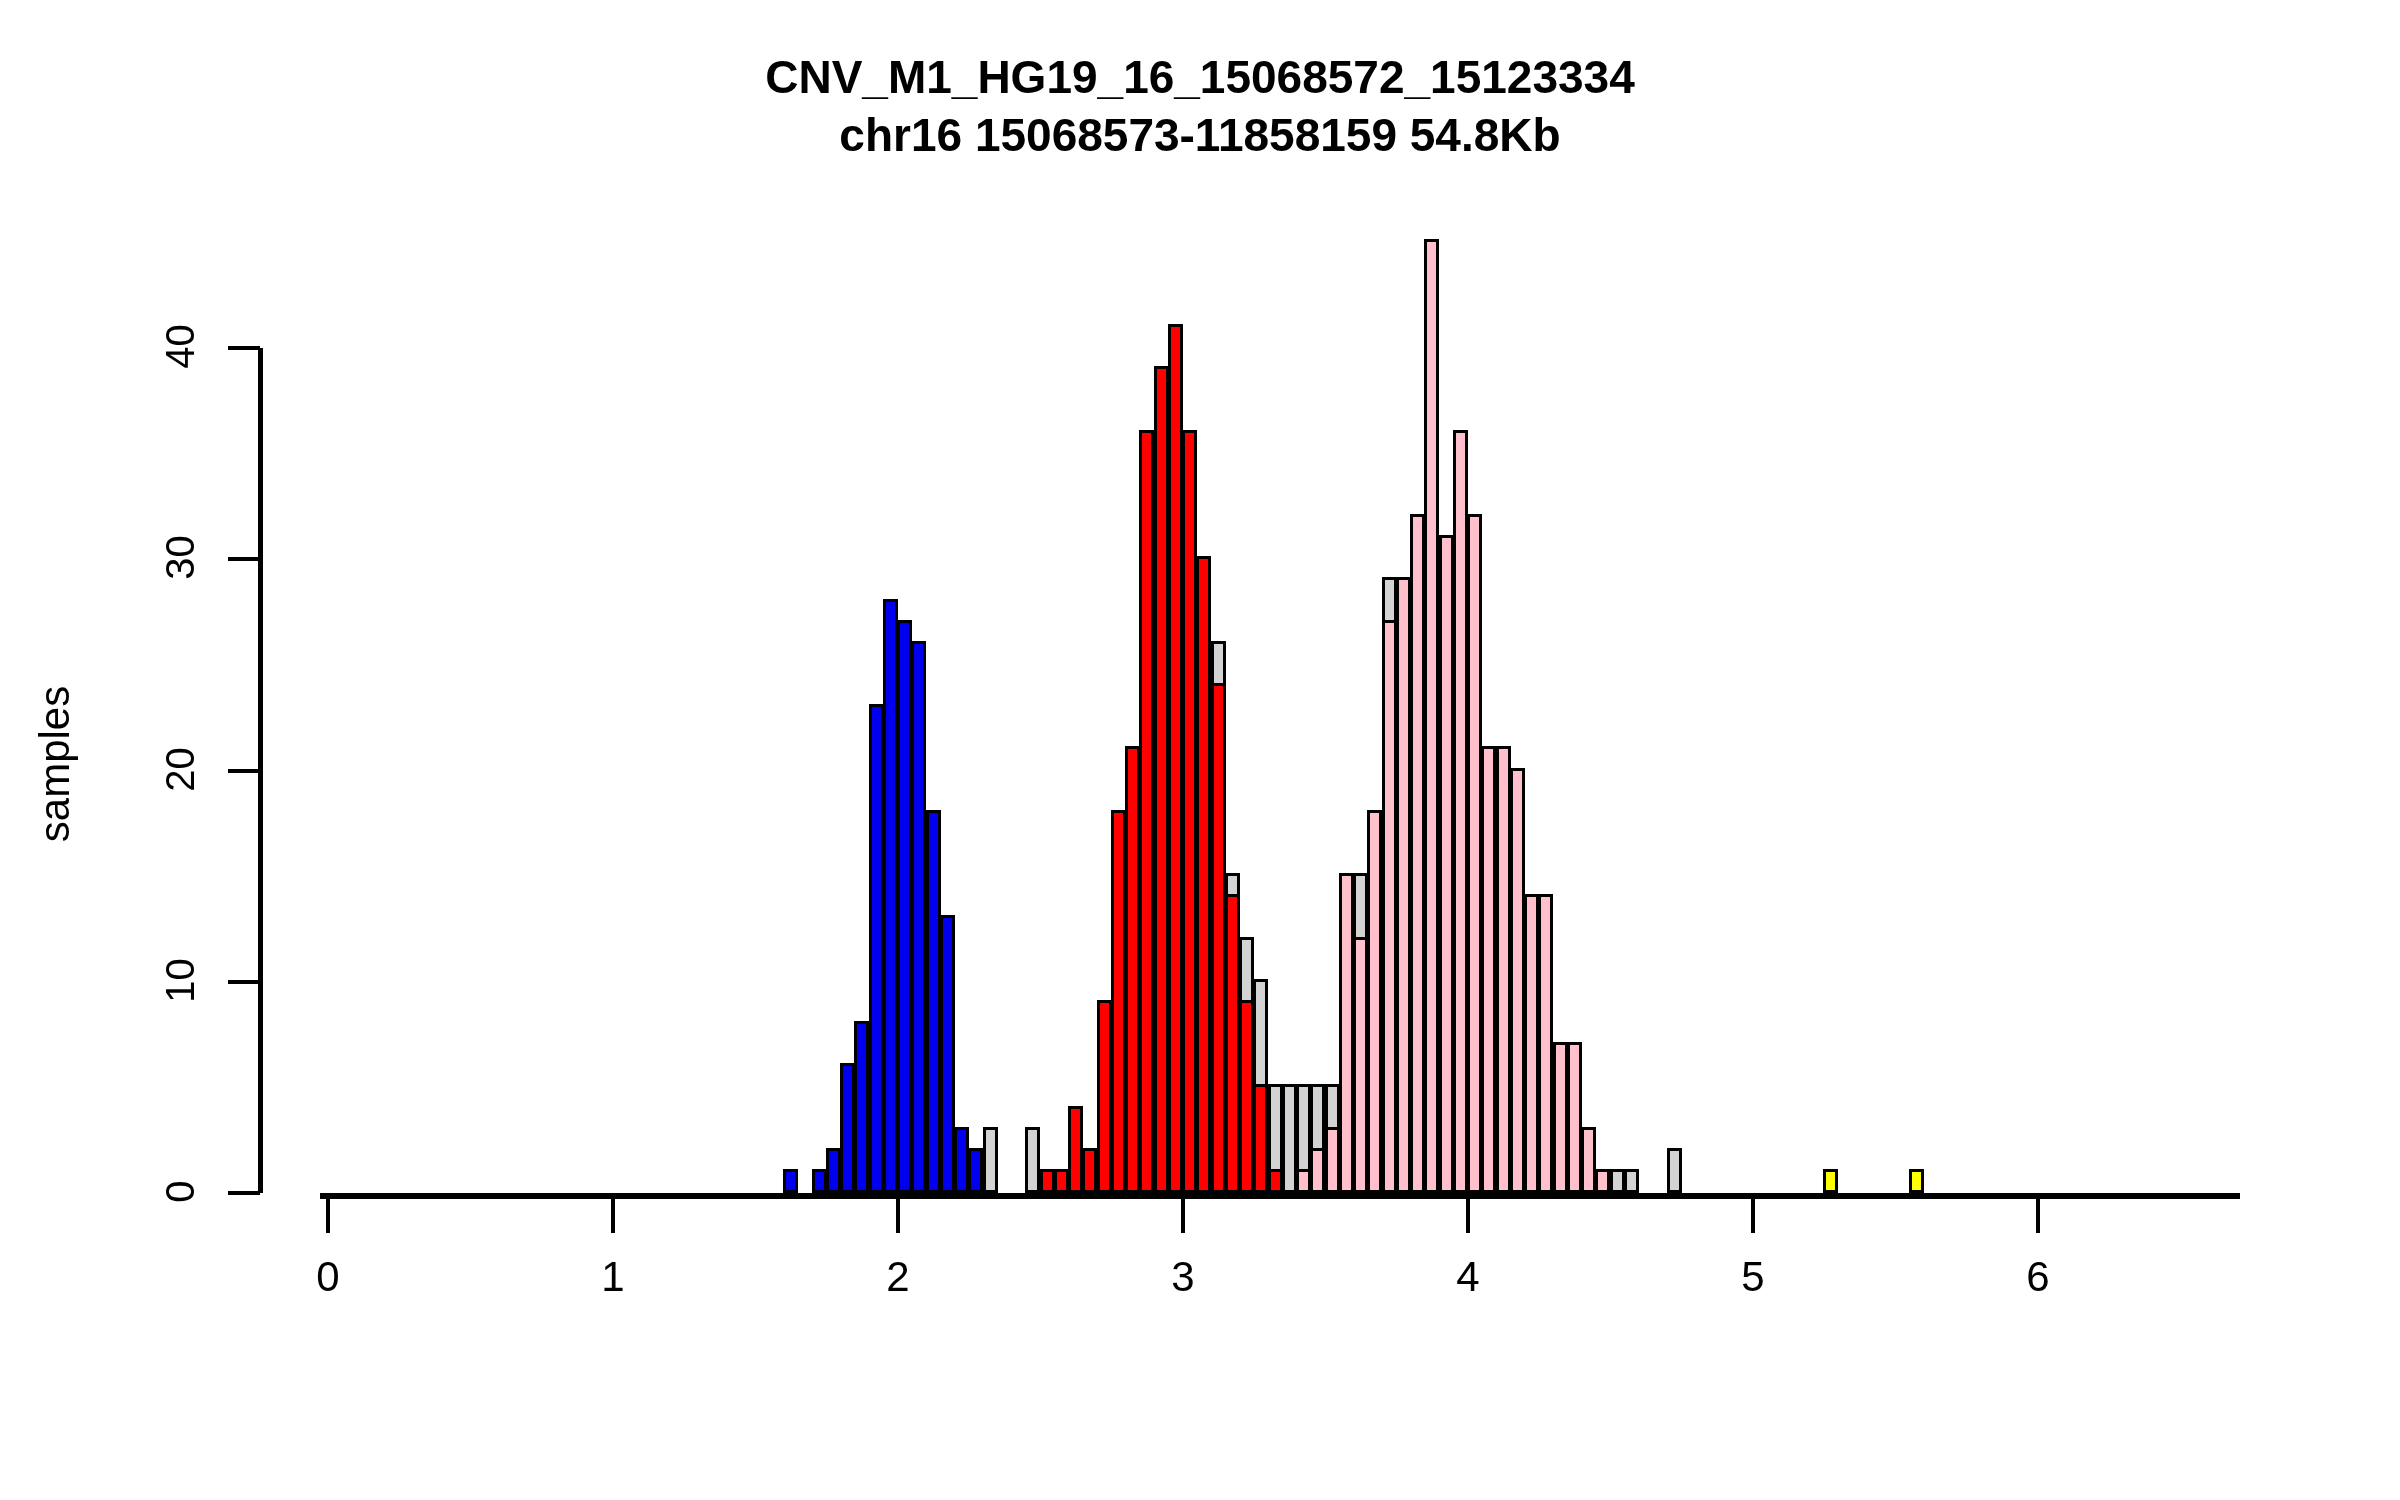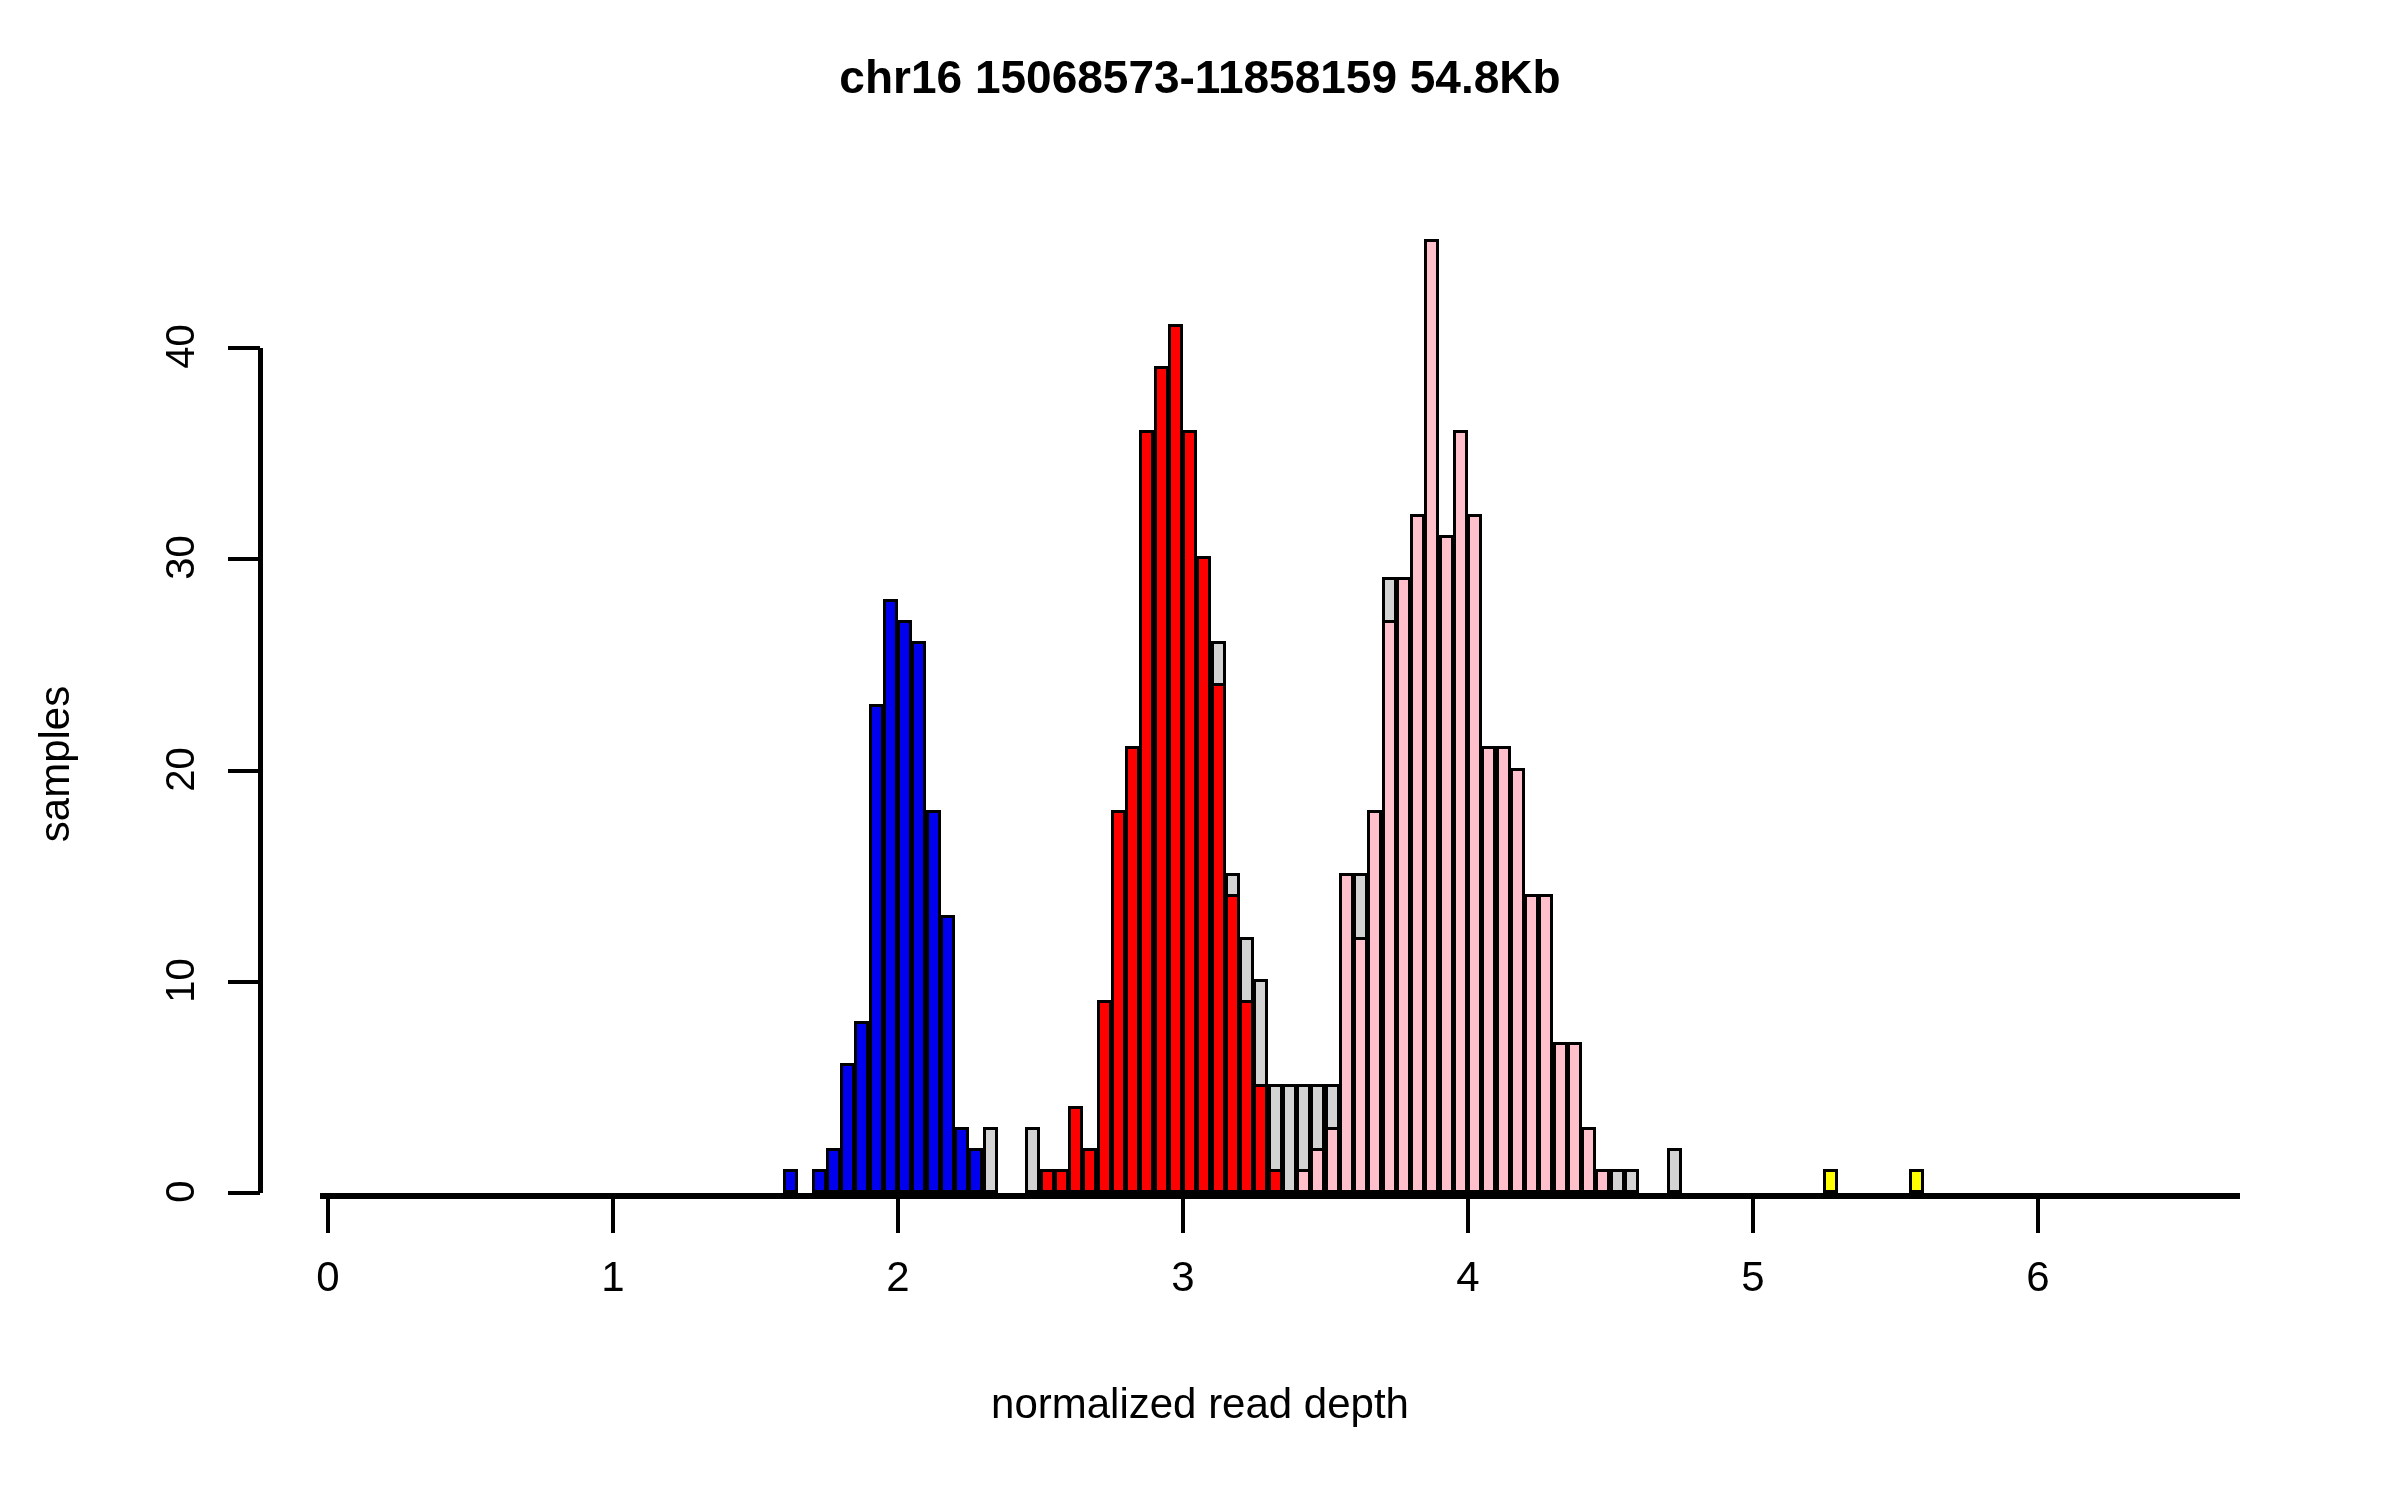--- a/index.html
+++ b/index.html
@@ -29,20 +29,21 @@
   
   .bar-col{position:absolute;bottom:0;}
   .seg{position:absolute;left:0;width:100%;box-sizing:border-box;border:3px solid #000;}
 </style>
 </head>
 <body>
 
 <div id="root">
 
   <div class="title-block">
+    <div class="title-line">CNV_M1_HG19_16_15068572_15123334</div>
     <div class="title-line">chr16 15068573-11858159 54.8Kb</div>
   </div>
 
   <div id="plot">
       <div id="yaxis-line" style="left: 258px; top: 348px; width: 5px; height: 845px; background: rgb(0, 0, 0);"></div>
       <div class="ytick" style="left: 228px; width: 32px; top: 1191px; background: rgb(0, 0, 0);"></div>
       <div class="ylabel" style="left: 150px; top: 1169px; width: 60px; text-align: center; transform: rotate(-90deg);">0</div>
       <div class="ytick" style="left: 228px; width: 32px; top: 979.75px; background: rgb(0, 0, 0);"></div>
       <div class="ylabel" style="left: 150px; top: 957.75px; width: 60px; text-align: center; transform: rotate(-90deg);">10</div>
       <div class="ytick" style="left: 228px; width: 32px; top: 768.5px; background: rgb(0, 0, 0);"></div>
@@ -60,21 +61,20 @@
       <div class="xlabel" style="left: 858px; top: 1253px; width: 80px;">2</div>
       <div class="xtick" style="left: 1181px; top: 1199px; height: 34px; background: rgb(0, 0, 0);"></div>
       <div class="xlabel" style="left: 1143px; top: 1253px; width: 80px;">3</div>
       <div class="xtick" style="left: 1466px; top: 1199px; height: 34px; background: rgb(0, 0, 0);"></div>
       <div class="xlabel" style="left: 1428px; top: 1253px; width: 80px;">4</div>
       <div class="xtick" style="left: 1751px; top: 1199px; height: 34px; background: rgb(0, 0, 0);"></div>
       <div class="xlabel" style="left: 1713px; top: 1253px; width: 80px;">5</div>
       <div class="xtick" style="left: 2036px; top: 1199px; height: 34px; background: rgb(0, 0, 0);"></div>
       <div class="xlabel" style="left: 1998px; top: 1253px; width: 80px;">6</div>
       <div id="ylab-title" style="left: -75px; top: 740px; width: 260px; text-align: center;">samples</div>
-      <div id="xlab-title" style="left: 0px; top: 1380px; width: 2400px;">normalized read depth</div>
       <div class="bar-col" style="left: 783px; width: 15px; top: 1171.88px; height: 21.125px; bottom: auto;">
         <div class="seg" style="background: rgb(0, 0, 238); height: 24.125px; bottom: 0px; top: auto;"></div>
       </div>
       <div class="bar-col" style="left: 811.5px; width: 15px; top: 1171.88px; height: 21.125px; bottom: auto;">
         <div class="seg" style="background: rgb(0, 0, 238); height: 24.125px; bottom: 0px; top: auto;"></div>
       </div>
       <div class="bar-col" style="left: 825.75px; width: 15px; top: 1150.75px; height: 42.25px; bottom: auto;">
         <div class="seg" style="background: rgb(0, 0, 238); height: 45.25px; bottom: 0px; top: auto;"></div>
       </div>
       <div class="bar-col" style="left: 840px; width: 15px; top: 1066.25px; height: 126.75px; bottom: auto;">

